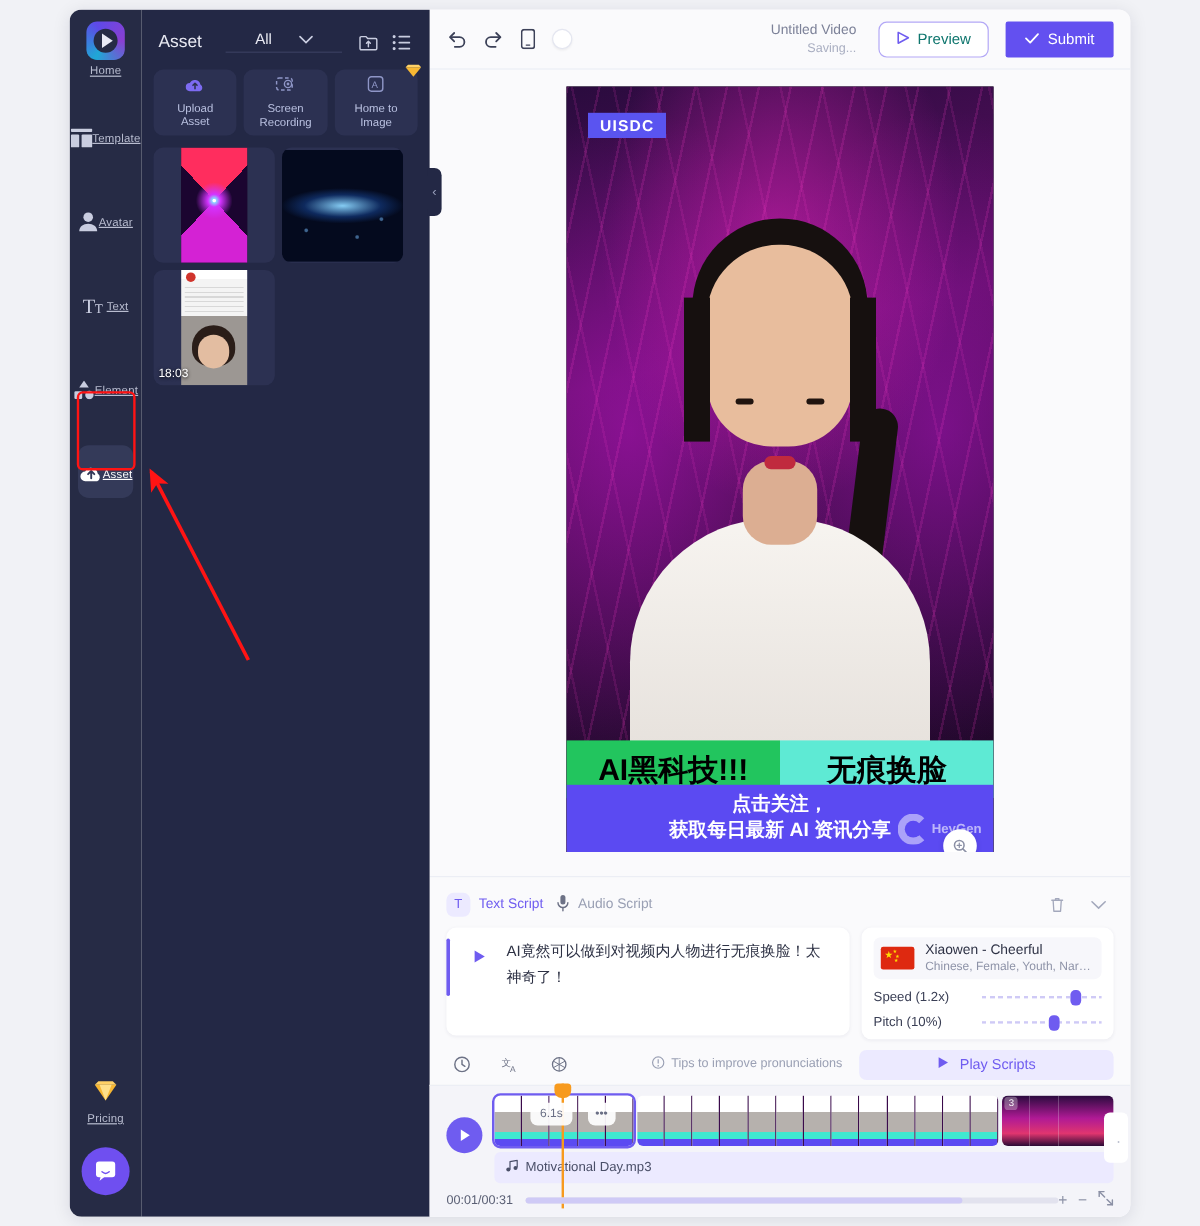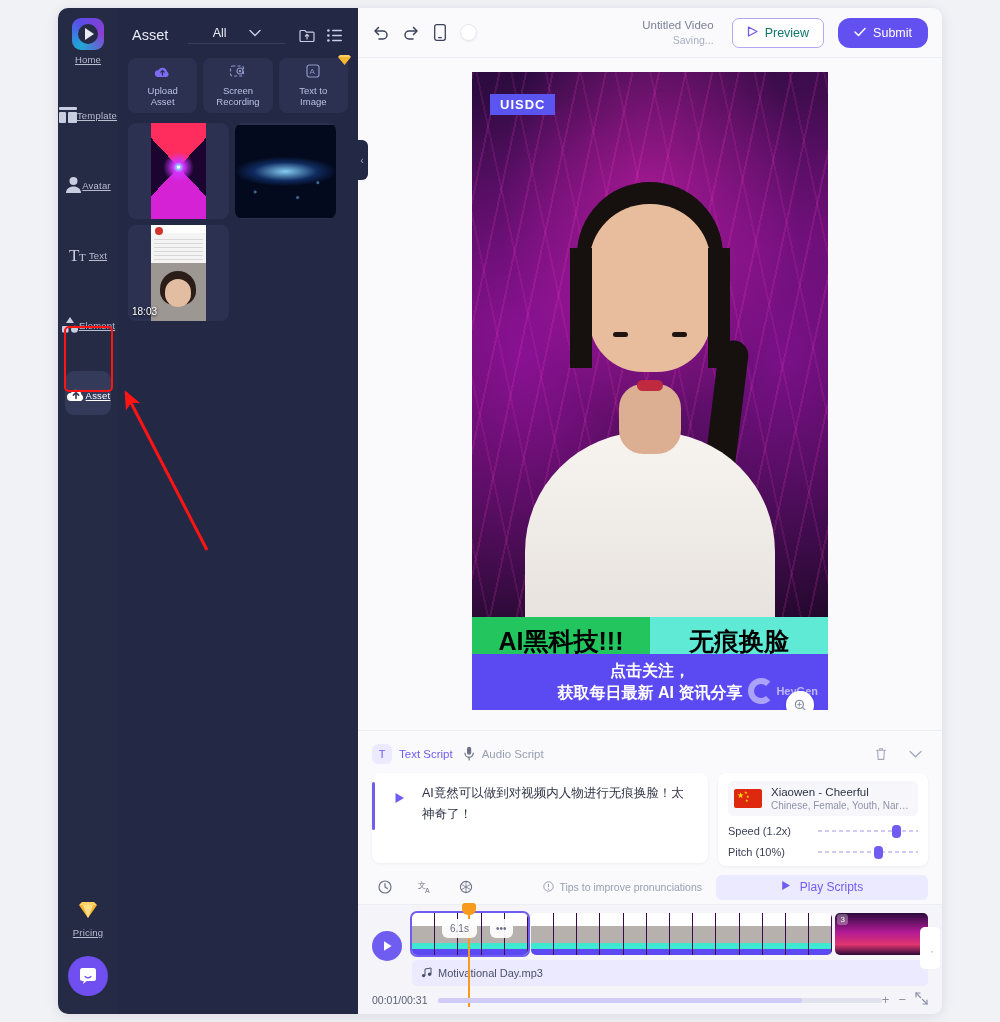--- a/index.html
+++ b/index.html
@@ -120,21 +120,21 @@
   .tb-spacer { flex:1; }
   .vid-meta { text-align:right; line-height:1.35; margin-right:4px; }
   .vid-title { font-size:11.5px; color:#7c8198; }
   .vid-save { font-size:10.5px; color:#a9aec1; }
   .btn-preview {
     height:30px; padding:0 14px; border-radius:7px; border:1px solid #b3a8f6;
     color:#0f766e; background:#fff; font-size:12.5px; display:flex; align-items:center;
     gap:7px; cursor:pointer;
   }
   .btn-submit {
-    height:30px; padding:0 16px; border-radius:12px; border:none;
+    height:30px; padding:0 16px; border-radius:2px; border:none;
     color:#fff; background:#6350f0; font-size:12.5px; display:flex; align-items:center;
     gap:7px; cursor:pointer;
   }
 
   
   .stage { flex:1; position:relative; display:flex; align-items:flex-start;
            justify-content:center; padding-top:14px; min-height:0; }
   .video {
     width: 356px; height: 638px; position:relative; overflow:hidden;
     background:#120a1e;
@@ -446,21 +446,21 @@
               <path d="M1 4l2-2h9l2 2z" fill="#ffd166"></path>
             </svg>
         </span>
         <span>
           <svg width="14" height="14" viewBox="0 0 14 14">
               <rect x="1" y="1" width="12" height="12" rx="2.5" stroke="#8f96c7" stroke-width="1.2" fill="none"></rect>
               <text x="3.5" y="10.2" font-family="Liberation Sans, sans-serif" font-size="8" fill="#8f96c7">A</text>
             </svg>
         </span>
         <div class="quick-lbl">
-          <span>Text to</span><br><span>Image</span>
+          <span>Home to</span><br><span>Image</span>
         </div>
       </div>
     </div>
 
     <div class="asset-grid">
       <div class="asset-cell">
         <div class="thumb-tall" style="background:
                radial-gradient(circle at 50% 46%, #ffffff 0 2%, #8ad8ff 3%, #d433ff 9%, transparent 26%),
                conic-gradient(from 180deg at 50% 46%, #d422d4 0 12%, #1b0530 12% 38%, #ff2d5e 38% 62%, #1b0530 62% 88%, #d422d4 88% 100%),
                #12031c;"></div>

